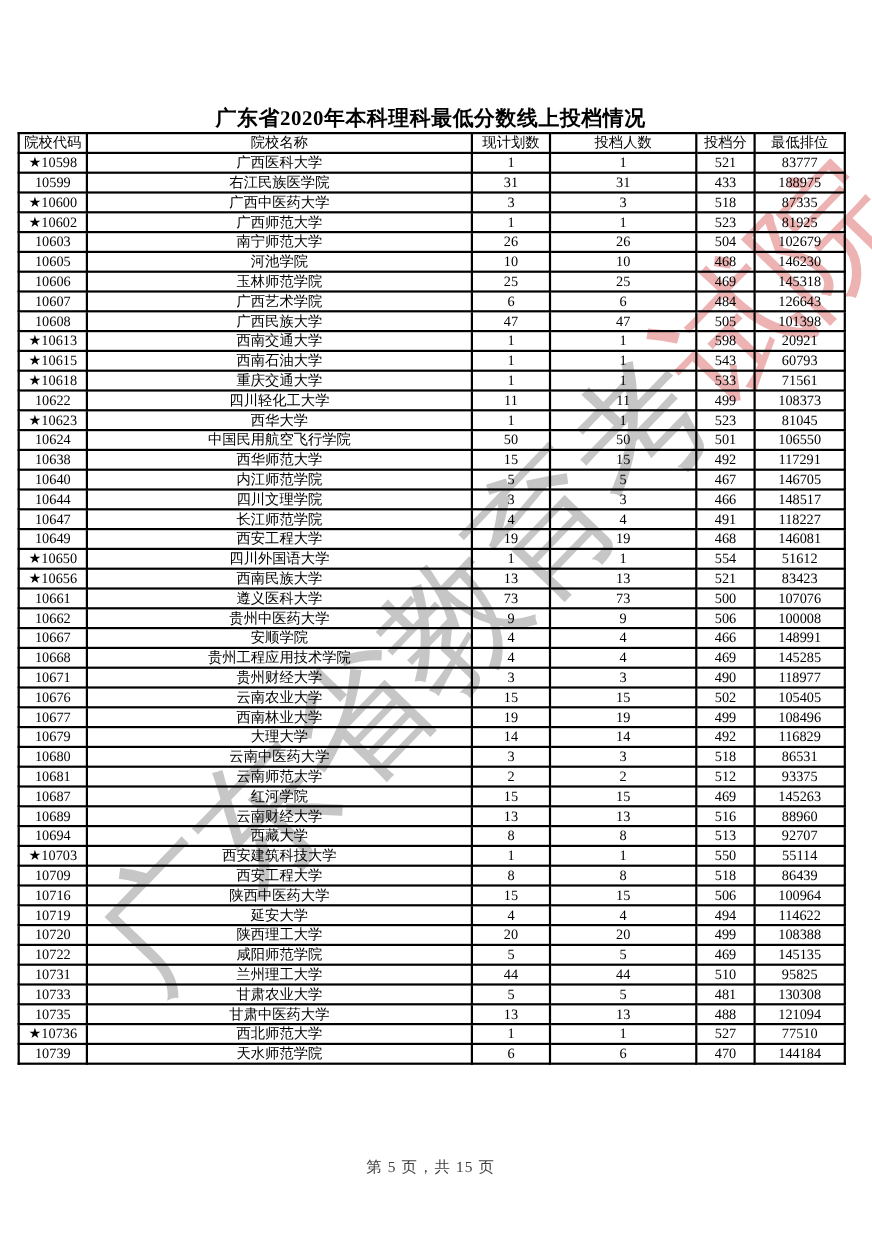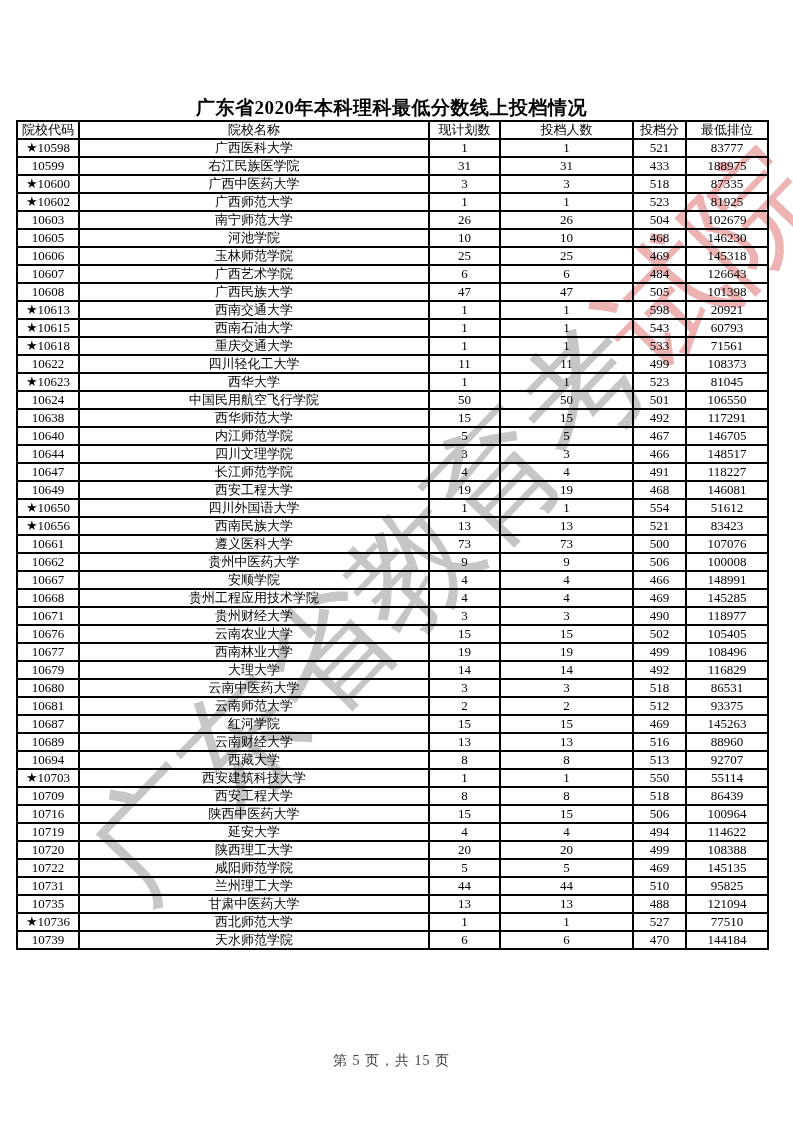--- a/index.html
+++ b/index.html
@@ -433,20 +433,28 @@
         </tr>
         <tr>
           <td>10731</td>
           <td>兰州理工大学</td>
           <td>44</td>
           <td>44</td>
           <td>510</td>
           <td>95825</td>
         </tr>
         <tr>
+          <td>10733</td>
+          <td>甘肃农业大学</td>
+          <td>5</td>
+          <td>5</td>
+          <td>481</td>
+          <td>130308</td>
+        </tr>
+        <tr>
           <td>10735</td>
           <td>甘肃中医药大学</td>
           <td>13</td>
           <td>13</td>
           <td>488</td>
           <td>121094</td>
         </tr>
         <tr>
           <td>★10736</td>
           <td>西北师范大学</td>

